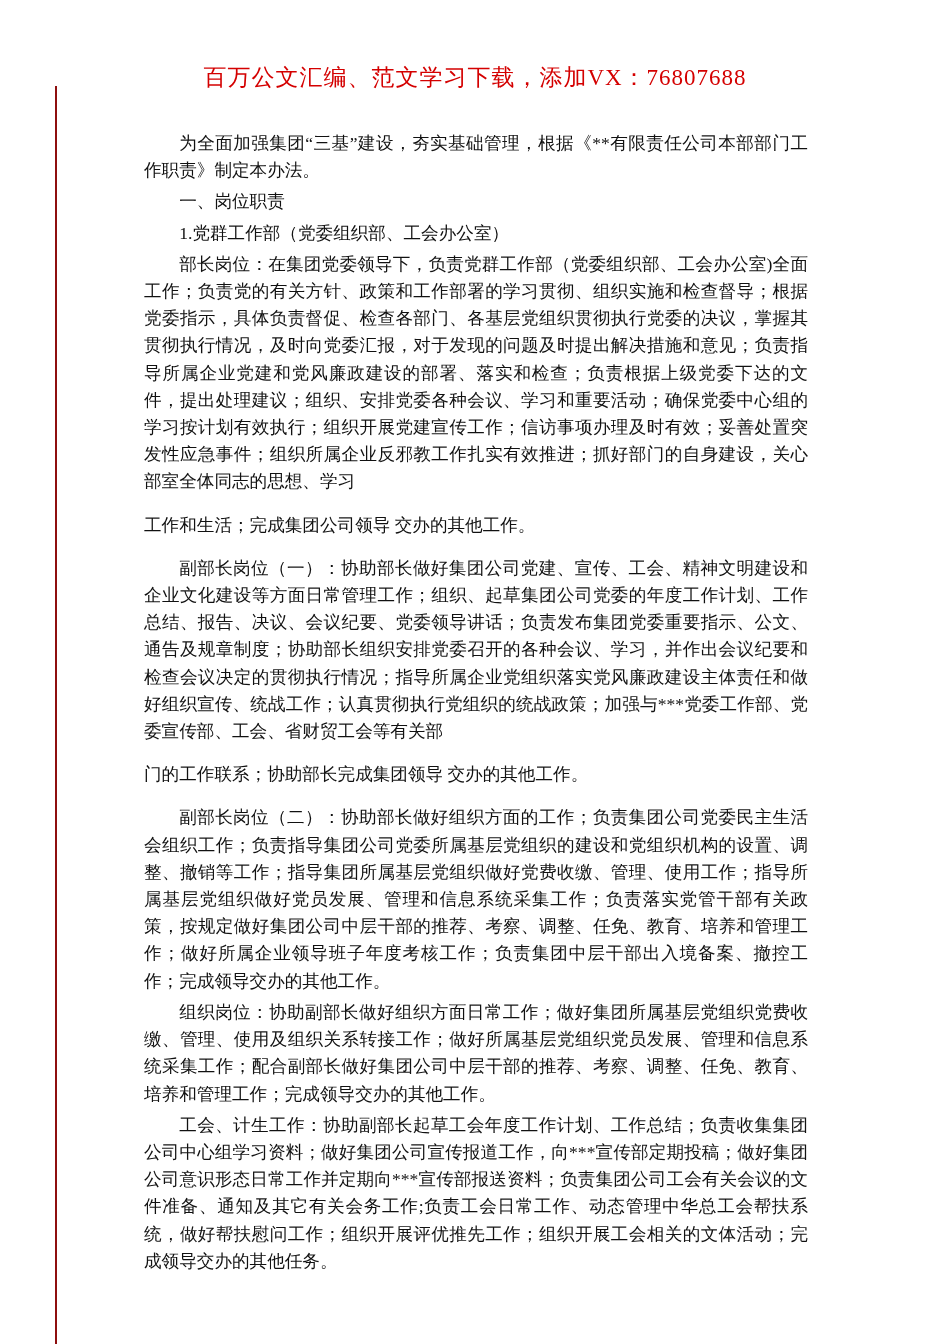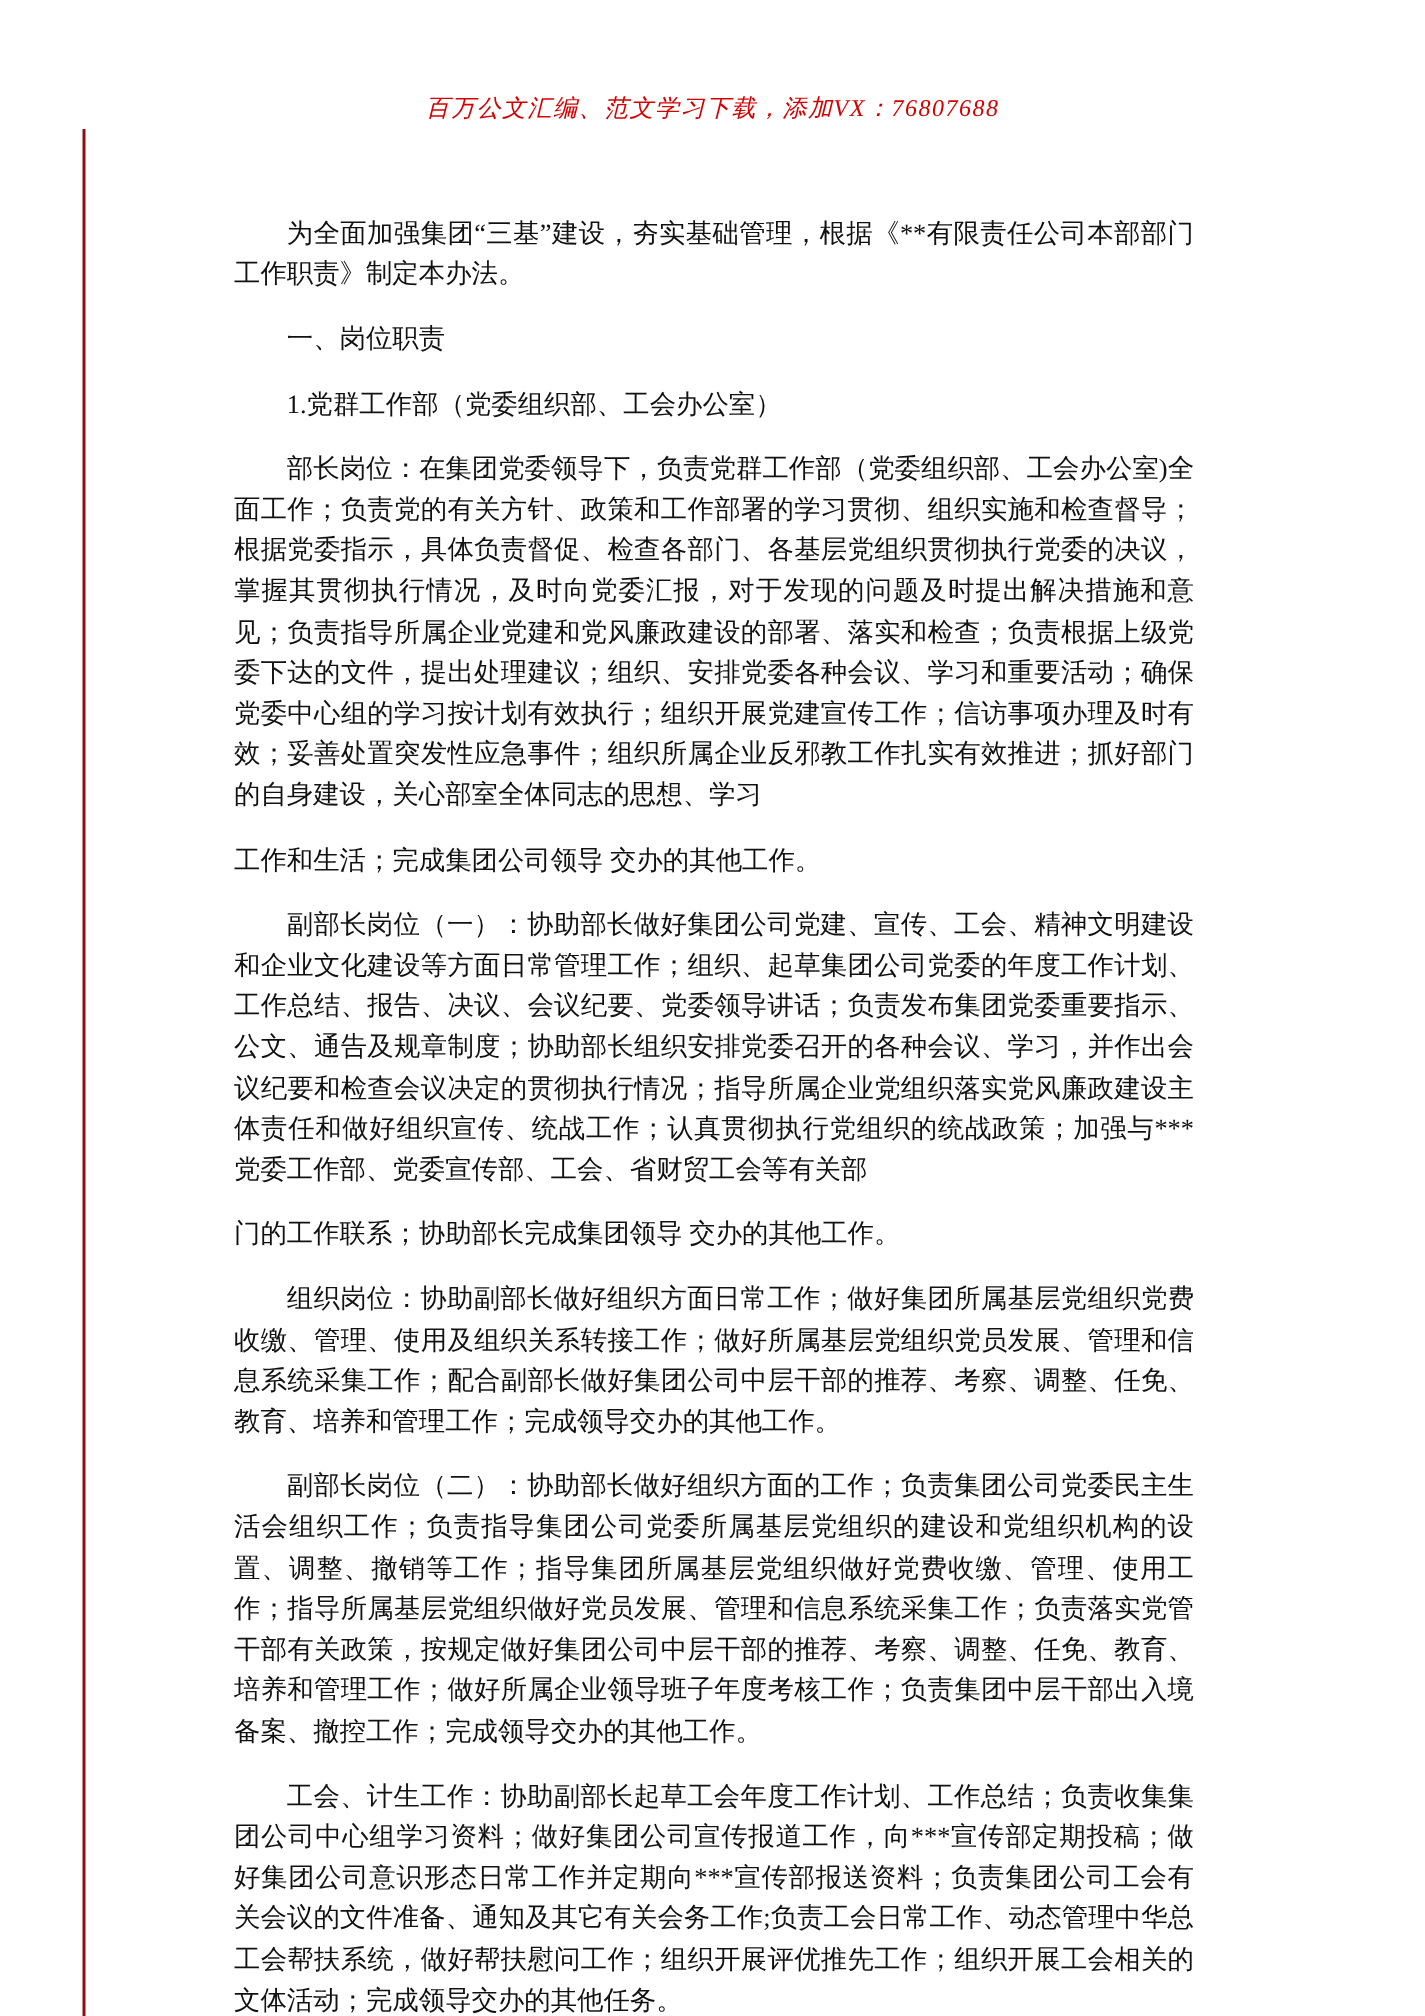--- a/index.html
+++ b/index.html
@@ -20,51 +20,50 @@
     width:2px;
     background:#8e0f0f;
   }
   .header-notice {
     position:absolute;
     top:62px;
     left:0;
     width:100%;
     text-align:center;
     color:#d40000;
-    font-size:16px;
+    font-size:23px;
     letter-spacing:1px;
     font-weight:500;
-    font-style:italic;
   }
   .doc-body {
     position:absolute;
     left:140px;
     top:126px;
     width:672px;
     font-size:17.6px;
     line-height:27.2px;
     text-align:justify;
   }
-  p.para { margin:16px; padding:0; }
+  p.para { margin:4px; padding:0; }
   p.indent { text-indent:2em; }
   p.bold { font-weight:normal; }
   p.gap { margin-top:16px; }
   .para b.run-in-label { font-weight:normal; }
 </style>
 </head>
 <body>
 
 <div class="page">
   <div class="red-rule"></div>
   <div class="header-notice">百万公文汇编、范文学习下载，添加VX：76807688</div>
   <div class="doc-body" id="doc-body">
       <p class="para indent"><span>为全面加强集团“三基”建设，夯实基础管理，根据《**有限责任公司本部部门工作职责》制定本办法。</span></p>
       <p class="para indent bold"><span>一、岗位职责</span></p>
       <p class="para indent bold"><span>1.党群工作部（党委组织部、工会办公室）</span></p>
       <p class="para indent"><b class="run-in-label">部长岗位：</b><span>在集团党委领导下，负责党群工作部（党委组织部、工会办公室)全面工作；负责党的有关方针、政策和工作部署的学习贯彻、组织实施和检查督导；根据党委指示，具体负责督促、检查各部门、各基层党组织贯彻执行党委的决议，掌握其贯彻执行情况，及时向党委汇报，对于发现的问题及时提出解决措施和意见；负责指导所属企业党建和党风廉政建设的部署、落实和检查；负责根据上级党委下达的文件，提出处理建议；组织、安排党委各种会议、学习和重要活动；确保党委中心组的学习按计划有效执行；组织开展党建宣传工作；信访事项办理及时有效；妥善处置突发性应急事件；组织所属企业反邪教工作扎实有效推进；抓好部门的自身建设，关心部室全体同志的思想、学习</span></p>
       <p class="para gap"><span>工作和生活；完成集团公司领导 交办的其他工作。</span></p>
       <p class="para indent gap"><b class="run-in-label">副部长岗位（一）：</b><span>协助部长做好集团公司党建、宣传、工会、精神文明建设和企业文化建设等方面日常管理工作；组织、起草集团公司党委的年度工作计划、工作总结、报告、决议、会议纪要、党委领导讲话；负责发布集团党委重要指示、公文、通告及规章制度；协助部长组织安排党委召开的各种会议、学习，并作出会议纪要和检查会议决定的贯彻执行情况；指导所属企业党组织落实党风廉政建设主体责任和做好组织宣传、统战工作；认真贯彻执行党组织的统战政策；加强与***党委工作部、党委宣传部、工会、省财贸工会等有关部</span></p>
       <p class="para gap"><span>门的工作联系；协助部长完成集团领导 交办的其他工作。</span></p>
+      <p class="para indent gap"><b class="run-in-label">副部长岗位（二）：</b><span>协助部长做好组织方面的工作；负责集团公司党委民主生活会组织工作；负责指导集团公司党委所属基层党组织的建设和党组织机构的设置、调整、撤销等工作；指导集团所属基层党组织做好党费收缴、管理、使用工作；指导所属基层党组织做好党员发展、管理和信息系统采集工作；负责落实党管干部有关政策，按规定做好集团公司中层干部的推荐、考察、调整、任免、教育、培养和管理工作；做好所属企业领导班子年度考核工作；负责集团中层干部出入境备案、撤控工作；完成领导交办的其他工作。</span></p>
       <p class="para indent"><b class="run-in-label">组织岗位：</b><span>协助副部长做好组织方面日常工作；做好集团所属基层党组织党费收缴、管理、使用及组织关系转接工作；做好所属基层党组织党员发展、管理和信息系统采集工作；配合副部长做好集团公司中层干部的推荐、考察、调整、任免、教育、培养和管理工作；完成领导交办的其他工作。</span></p>
-      <p class="para indent gap"><b class="run-in-label">副部长岗位（二）：</b><span>协助部长做好组织方面的工作；负责集团公司党委民主生活会组织工作；负责指导集团公司党委所属基层党组织的建设和党组织机构的设置、调整、撤销等工作；指导集团所属基层党组织做好党费收缴、管理、使用工作；指导所属基层党组织做好党员发展、管理和信息系统采集工作；负责落实党管干部有关政策，按规定做好集团公司中层干部的推荐、考察、调整、任免、教育、培养和管理工作；做好所属企业领导班子年度考核工作；负责集团中层干部出入境备案、撤控工作；完成领导交办的其他工作。</span></p>
       <p class="para indent"><b class="run-in-label">工会、计生工作：</b><span>协助副部长起草工会年度工作计划、工作总结；负责收集集团公司中心组学习资料；做好集团公司宣传报道工作，向***宣传部定期投稿；做好集团公司意识形态日常工作并定期向***宣传部报送资料；负责集团公司工会有关会议的文件准备、通知及其它有关会务工作;负责工会日常工作、动态管理中华总工会帮扶系统，做好帮扶慰问工作；组织开展评优推先工作；组织开展工会相关的文体活动；完成领导交办的其他任务。</span></p>
     </div>
 </div>
 
 </body></html>

